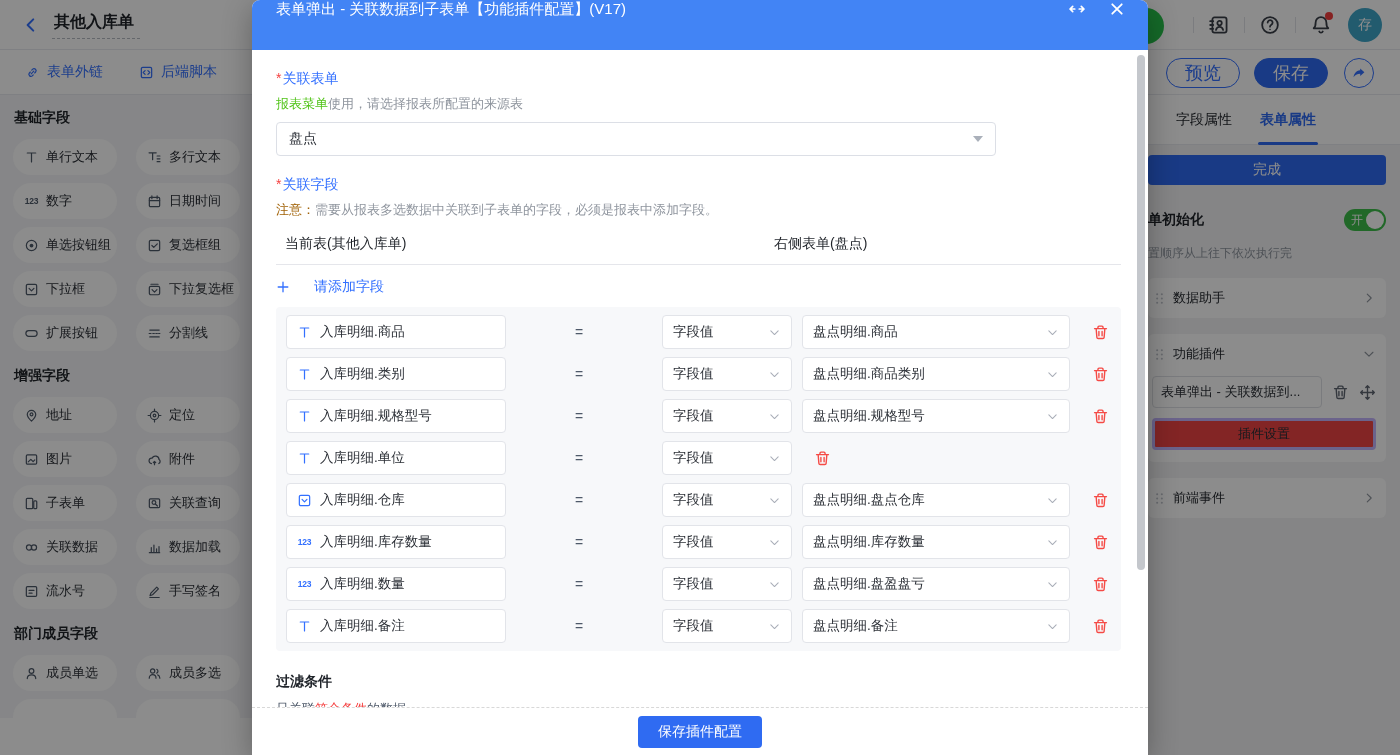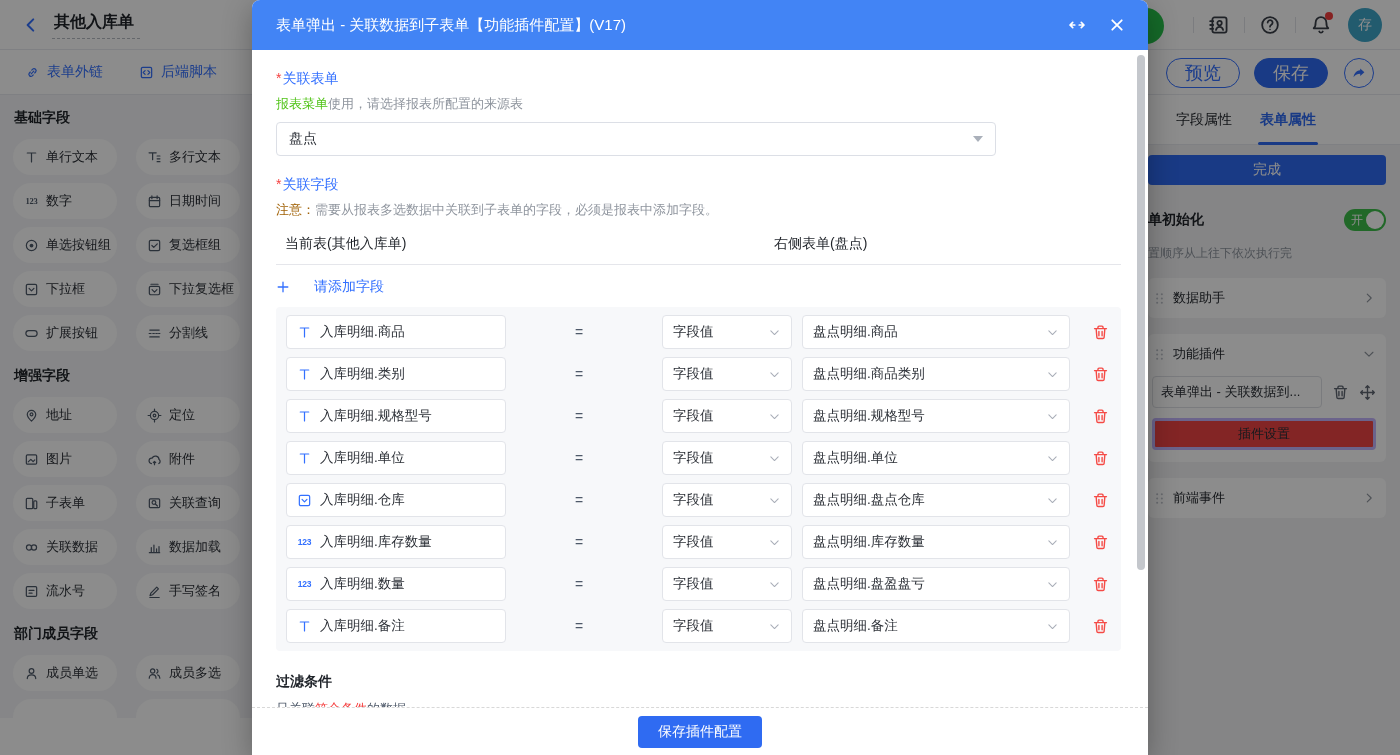--- a/index.html
+++ b/index.html
@@ -26,21 +26,21 @@
   .toolbar-right { position:absolute; right:0; top:0; height:45px; display:flex; align-items:center; }
   .btn-pill { height:30px; padding:0 18px; border-radius:15px; font-size:18px; display:flex; align-items:center; cursor:pointer; }
   .btn-preview { border:1px solid #3370ff; color:#3370ff; background:#fff; margin-right:14px; }
   .btn-savetop { background:#2f6bf2; color:#fff; border:1px solid #2f6bf2; margin-right:16px; }
   .btn-share { width:30px; height:30px; border-radius:50%; border:1px solid #3370ff; color:#3370ff; display:flex; align-items:center; justify-content:center; margin-right:26px; cursor:pointer; }
   .btn-share svg { width:16px; height:16px; }
 
   .sidebar { position:absolute; left:0; top:95px; width:252px; height:623px; background:#f4f5f7; overflow:hidden; z-index:1; }
   .sec-title { font-size:14px; font-weight:700; color:#1f2329; padding:0 0 0 14px; margin-top:16px; margin-bottom:12px; }
   .sec-title.first { margin-top:14px; }
-  .pill-grid { display:grid; grid-template-columns:104px 104px; column-gap:19px; row-gap:8px; padding:0 0 0 13px;font-family:Liberation Serif, serif; }
+  .pill-grid { display:grid; grid-template-columns:104px 104px; column-gap:19px; row-gap:8px; padding:0 0 0 13px; }
   .pill { height:36px; background:#fff; border-radius:18px; display:flex; align-items:center; padding:0 8px 0 11px; gap:7px; font-size:13px; color:#2b2f36; cursor:grab; white-space:nowrap; overflow:hidden; }
   .pill .ic { color:#4e5969; flex:none; }
   .recycle-bar { position:absolute; left:0; top:718px; width:252px; height:37px; background:#fafbfc; border-top:1px solid #ececf0; display:flex; align-items:center; justify-content:center; gap:8px; font-size:13px; color:#3a3f48; z-index:2; cursor:pointer; }
   .recycle-bar .ic { color:#3a3f48; }
 
   .rightpanel { position:absolute; left:1148px; top:95px; width:252px; height:660px; background:#f2f3f5; z-index:1; }
   .rp-tabs { height:50px; background:#fff; border-bottom:1px solid #e8eaee; display:flex; align-items:center; }
   .rp-tab { font-size:14px; color:#1f2329; margin-left:28px; height:50px; display:flex; align-items:center; position:relative; cursor:pointer; }
   .rp-tab.active { color:#2f6bf2; font-weight:700; }
   .rp-tab.active::after { content:""; position:absolute; left:-2px; right:-2px; bottom:0; height:3px; background:#2f6bf2; border-radius:2px; }
@@ -61,21 +61,21 @@
   .plugin-inner { padding:0 10px 12px 4px; }
   .plugin-item-row { display:flex; align-items:center; gap:10px; margin-top:2px; }
   .plugin-item-box { width:176px; height:32px; border:1px solid #dfe1e6; border-radius:4px; background:#fff; font-size:13px; color:#2b2f36; display:flex; align-items:center; padding:0 8px; white-space:nowrap; overflow:hidden; }
   .mini-ico { width:17px; height:17px; color:#5f6672; cursor:pointer; flex:none; }
   .mini-ico svg { width:100%; height:100%; }
   .btn-plugin-settings { margin-top:10px; height:32px; border:3px solid #c4b5fd; border-radius:4px; background:#ef4444; font-size:13px; color:#2b2f36; display:flex; align-items:center; justify-content:center; cursor:pointer; }
 
   
   .overlay { position:absolute; inset:0; background:rgba(0,0,0,0.45); z-index:5; }
   .modal { position:absolute; left:252px; top:0; width:896px; height:755px; background:#fff; border-radius:8px 8px 0 0; z-index:10; box-shadow:0 8px 30px rgba(0,0,0,0.3); }
-  .modal-header { height:50px; background:#4284f5; border-radius:8px 8px 0 0; display:flex; align-items:center; color:#fff; }
+  .modal-header { height:50px; background:#4284f5; border-radius:8px 8px 0 0; display:flex; align-items:flex-start; color:#fff; }
   .modal-title { font-size:15px; margin-left:24px; flex:1; }
   .mh-ico { width:18px; height:18px; color:#fff; cursor:pointer; margin-right:22px; }
   .mh-ico svg { width:100%; height:100%; }
   .modal-body { position:absolute; top:50px; left:0; right:0; bottom:48px; overflow:hidden; padding:0 27px 0 24px; }
   .field-label { margin-top:20px; font-size:14px; color:#3370ff; }
   .req { color:#f53f3f; margin-right:1px; }
   .hint { margin-top:7px; font-size:13px; color:#8f959e; }
   .hint .hl-green { color:#52c41a; }
   .hint .hl-red { color:#a16207;margin-top:37px; }
   .sel-main { margin-top:9px; width:720px; height:34px; border:1px solid #dcdfe6; border-radius:4px; display:flex; align-items:center; padding:0 12px; font-size:14px; color:#2b2f36; cursor:pointer; position:relative; }
@@ -652,26 +652,20 @@
               </span>
               <span>入库明细.单位</span>
             </span>
             <span class="map-eq">=</span>
             <span class="map-sel sel-mode">
               <span class="lbl">字段值</span>
               <span class="chev"><svg viewBox="0 0 16 16" fill="none" stroke="currentColor" stroke-width="1.3" stroke-linecap="round" stroke-linejoin="round">
                   <path d="M3.5 6L8 10.5 12.5 6"></path>
                 </svg></span>
             </span>
-            <span class="map-sel sel-right">
-              <span class="lbl">盘点明细.单位</span>
-              <span class="chev"><svg viewBox="0 0 16 16" fill="none" stroke="currentColor" stroke-width="1.3" stroke-linecap="round" stroke-linejoin="round">
-                  <path d="M3.5 6L8 10.5 12.5 6"></path>
-                </svg></span>
-            </span>
             <span class="trash"><svg viewBox="0 0 16 16" fill="none" stroke="currentColor" stroke-width="1.3" stroke-linecap="round" stroke-linejoin="round">
                 <path d="M2.4 4.4h11.2M5.6 4.4V3a1 1 0 0 1 1-1h2.8a1 1 0 0 1 1 1v1.4M3.9 4.4l.7 8.2a1.2 1.2 0 0 0 1.2 1.1h4.4a1.2 1.2 0 0 0 1.2-1.1l.7-8.2M6.5 7v4M9.5 7v4"></path>
               </svg></span>
           </div>
 
           <div class="map-row">
             <span class="map-input">
               <span class="ic">
                 <svg viewBox="0 0 16 16" fill="none" stroke="currentColor" stroke-width="1.3" stroke-linecap="round" stroke-linejoin="round">
                   <rect x="2.5" y="2.5" width="11" height="11" rx="1.5"></rect>

